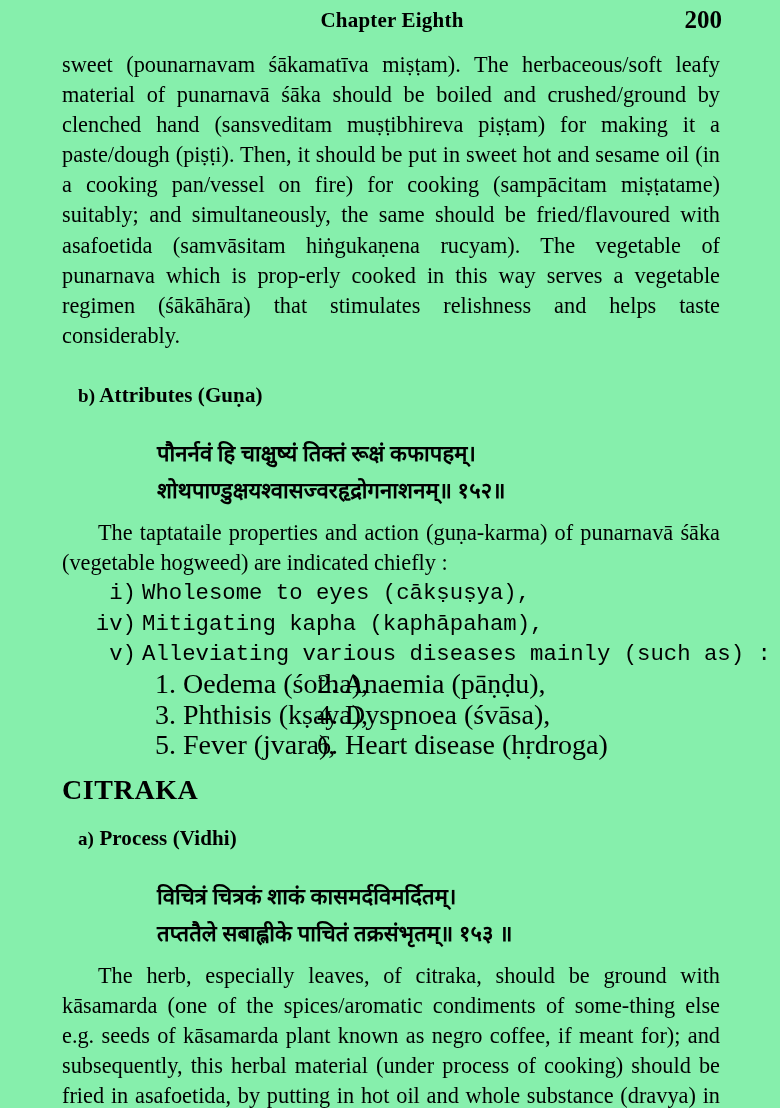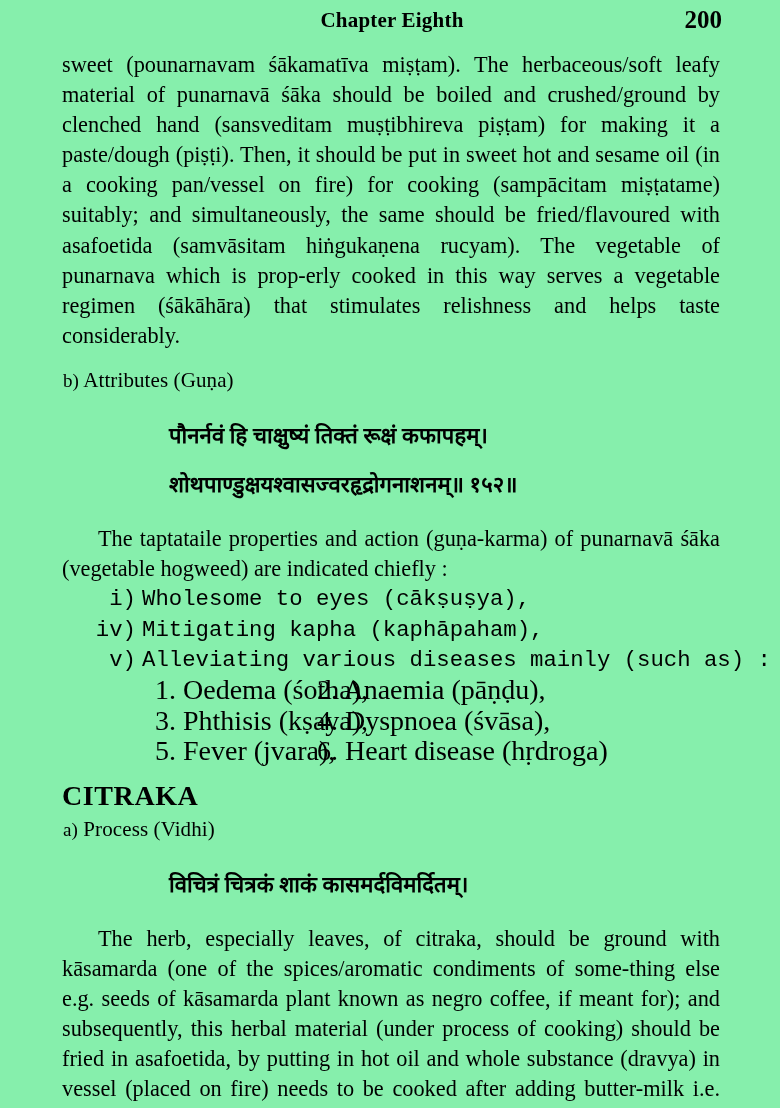--- a/index.html
+++ b/index.html
@@ -67,38 +67,38 @@
     hyphens: manual;
   }
   p.body.indent { text-indent: 36px; }
 
   .gap-sm { height: 9px; }
   .gap-md { height: 14px; }
 
   
   .subhead {
     font-size: 21px;
-    font-weight: 400;
+    font-weight: 700;
     letter-spacing: 0.1px;
-    margin: 1px;
+    margin: 16px;
     line-height: 28px;
   }
   .subhead .lab { font-size: 19px; }
 
   .sectionhead {
     font-size: 28px;
     font-weight: 700;
     letter-spacing: 0.6px;
     margin: 0;
     line-height: 29px;
   }
 
   
   .verse {
-    margin: 12px;
+    margin: 0;
     padding-left: 95px;
     font-family: "Liberation Serif", "DejaVu Sans", sans-serif;
     font-size: 22px;
     font-weight: 700;
     line-height: 37px;
     letter-spacing: 0.1px;
     white-space: nowrap;
   }
 
   
@@ -188,19 +188,20 @@
 
     <p class="sectionhead">CITRAKA</p>
 
     <div style="height:4px"></div>
 
     <p class="subhead"><span class="lab">a)</span> <span>Process (Vidhi)</span></p>
 
     <div class="gap-sm"></div>
 
     <p class="verse">विचित्रं चित्रकं शाकं कासमर्दविमर्दितम्।</p>
+    <p class="verse">तप्ततैले सबाह्लीके पाचितं तक्रसंभृतम्॥ १५३ ॥</p>
 
     <div class="gap-sm"></div>
 
     <p class="body indent">The herb, especially leaves, of citraka, should be ground with kāsamarda (one of the spices/aromatic condiments of some-thing else e.g. seeds of kāsamarda plant known as negro coffee, if meant for); and subsequently, this herbal material (under process of cooking) should be fried in asafoetida, by putting in hot oil and whole substance (dravya) in vessel (placed on fire) needs to be cooked after adding butter-milk i.e. ‘takra’ (taptataile sabāhlīke pācitam takra sambhṛtam).</p>
 
   </div>
 </div>
 
 </body></html>

